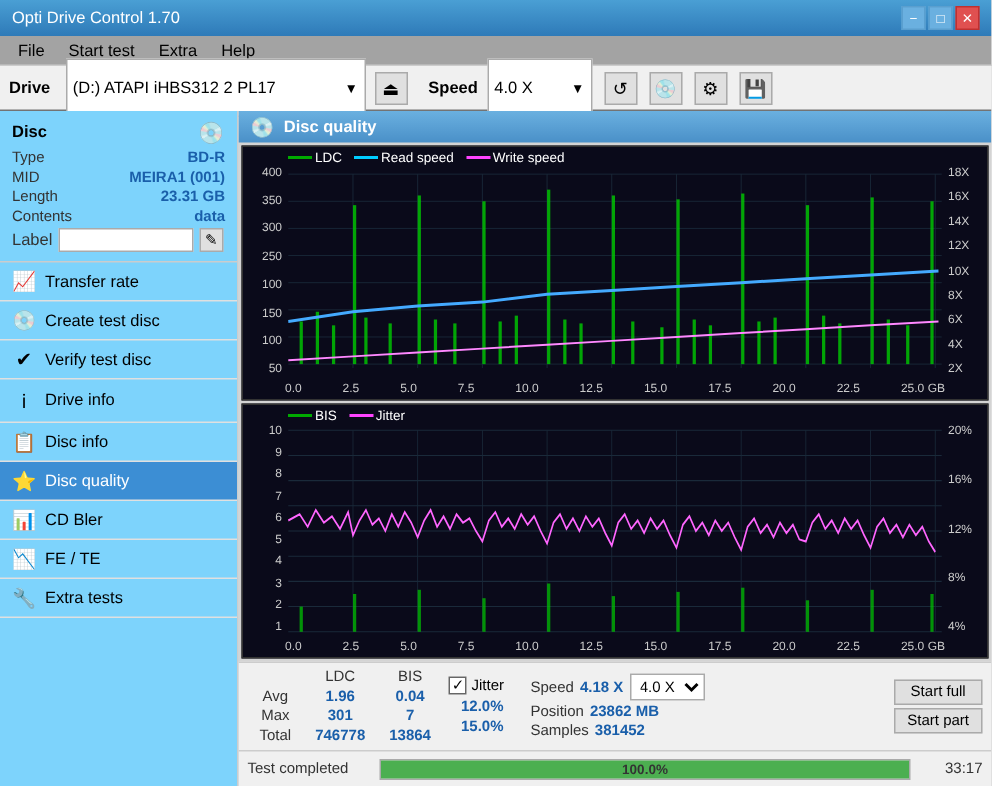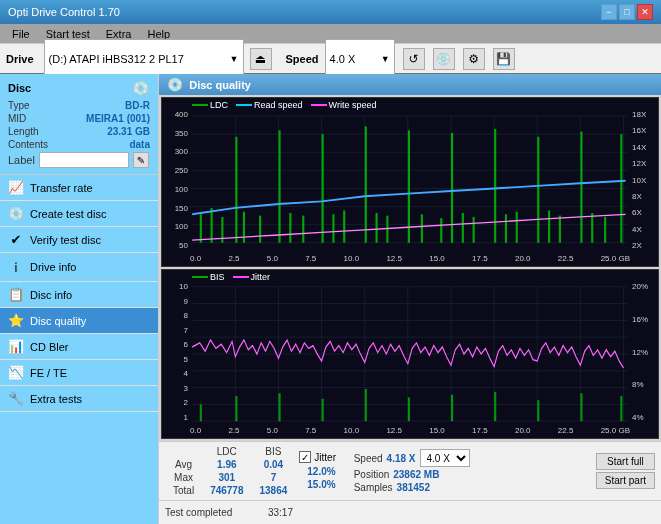--- a/index.html
+++ b/index.html
@@ -739,17 +739,21 @@
       </div>
 
       <div class="action-buttons" style="margin-left:auto;">
         <button class="action-btn">Start full</button>
         <button class="action-btn">Start part</button>
       </div>
     </div>
 
     <div class="bottom-bar">
       <span class="status-text">Test completed</span>
+      <div class="progress-bar-outer">
+        <div class="progress-bar-inner" style="width:100%;"></div>
+        <span class="progress-text">100.0%</span>
+      </div>
       <span class="time-text">33:17</span>
     </div>
 
   </div>
 </div>
 
 </body></html>

